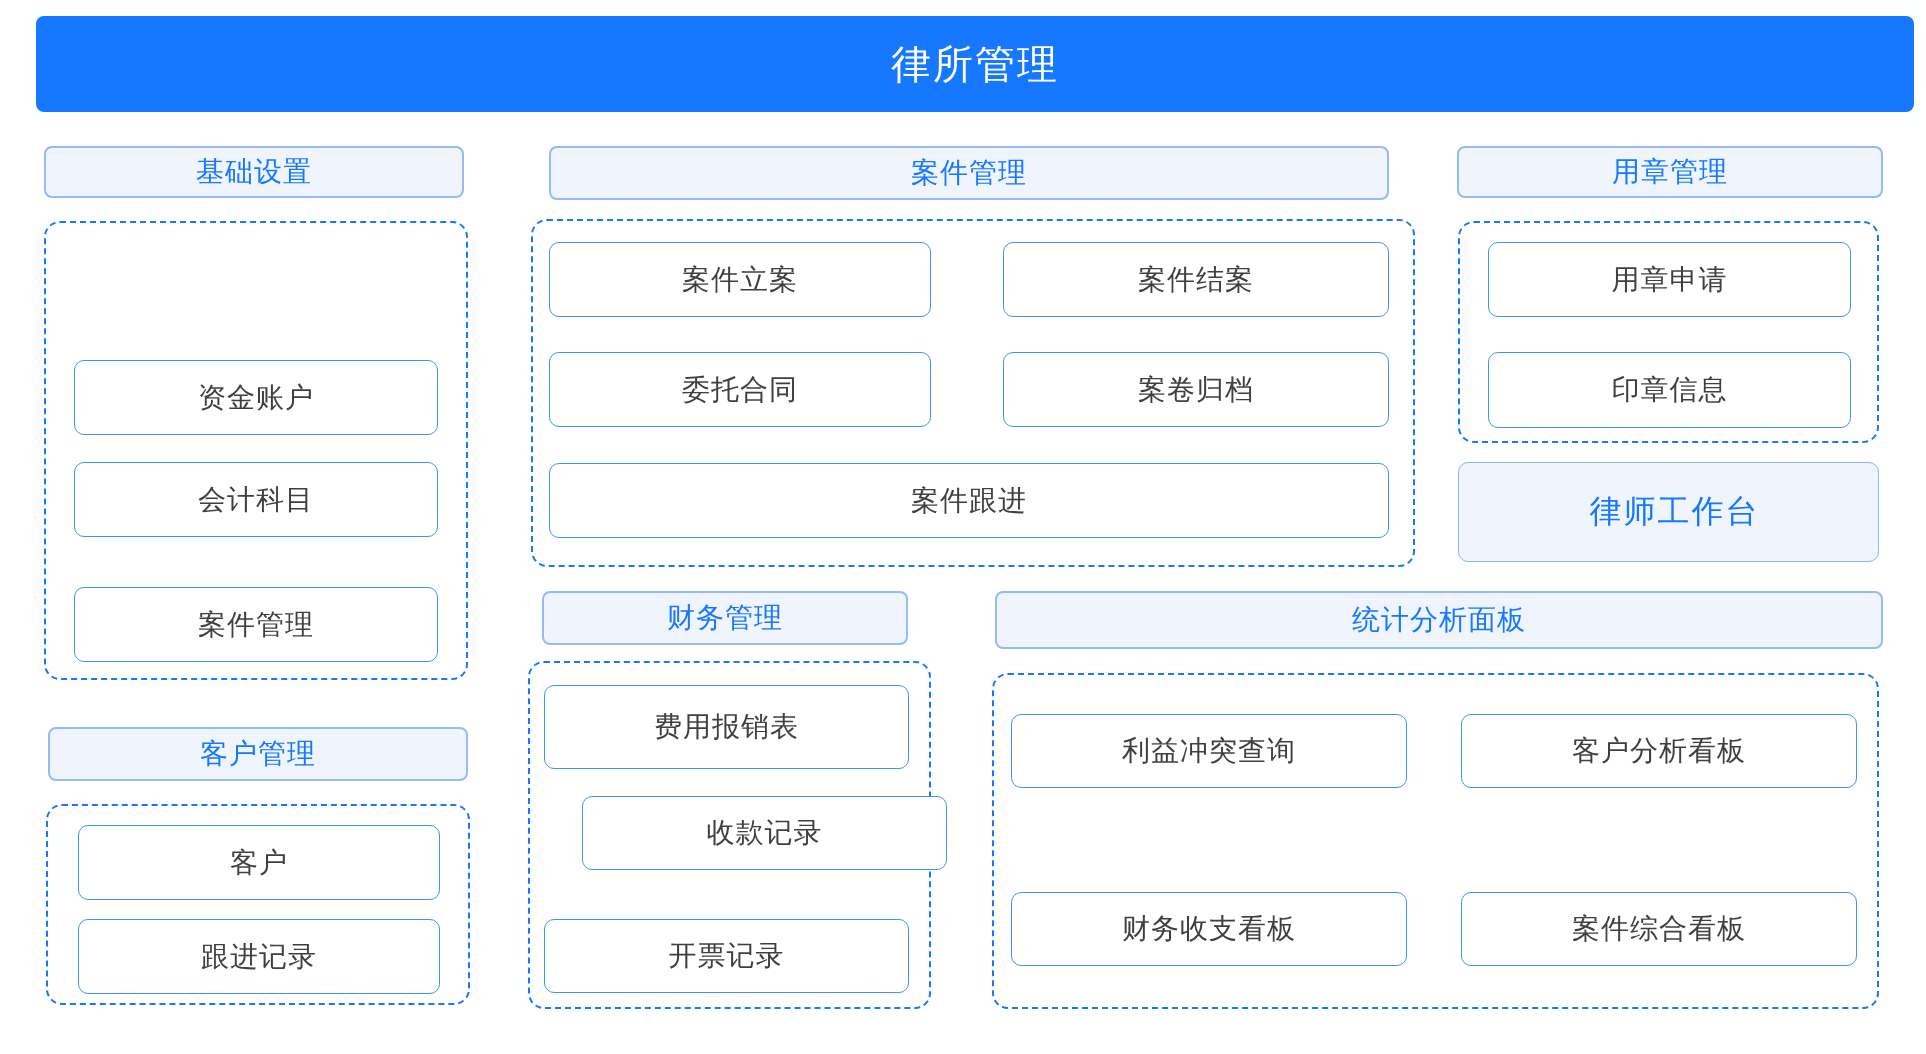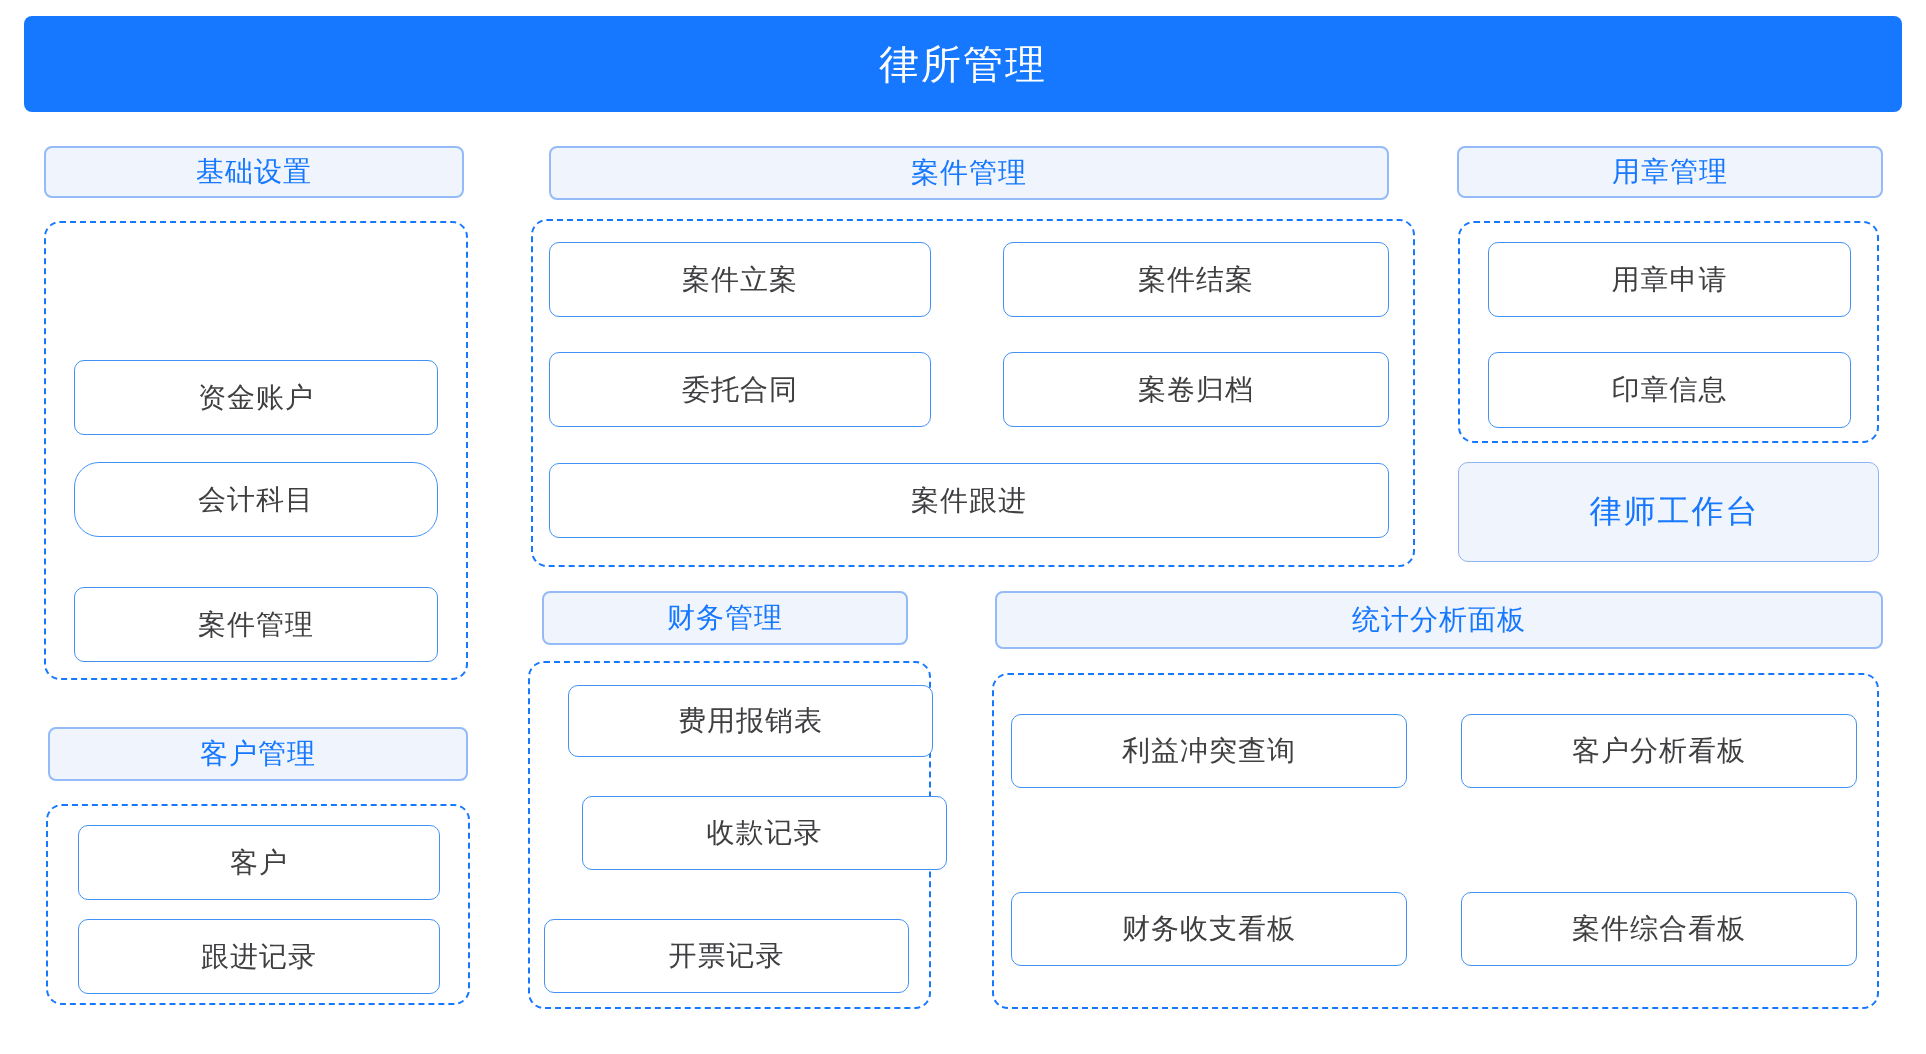--- a/index.html
+++ b/index.html
@@ -1,37 +1,37 @@
 <!DOCTYPE html>
 <html><head>
 <meta charset="utf-8">
 <style>
   html,body{margin:0;padding:0;background:#ffffff;}
   body{font-family:"Liberation Sans","DejaVu Sans",sans-serif;}
   #stage{position:relative;width:1926px;height:1054px;background:#ffffff;overflow:hidden;}
   .abs{position:absolute;box-sizing:border-box;display:flex;align-items:center;justify-content:center;}
-  .banner{background:#1677FF;border-radius:8px;color:#ffffff;font-size:40px;font-weight:500;letter-spacing:2px;}
+  .banner{background:#1677FF;border-radius:8px;color:#ffffff;font-size:40px;font-weight:500;letter-spacing:2px;margin-left:12px;}
   .sec-header{background:#EFF4FD;border:2px solid #94BAF8;border-radius:8px;color:#1677FF;font-size:28px;font-weight:500;letter-spacing:1px;}
   .dashed{border:2px dashed #1677FF;border-radius:16px;}
   .item{background:#ffffff;border:1.5px solid #4292F6;border-radius:10px;color:#3F3F42;font-size:28px;letter-spacing:1px;cursor:pointer;}
   .workbench{background:#EFF4FD;border:1.5px solid #8FB4F2;border-radius:10px;color:#1677FF;font-size:32px;font-weight:500;letter-spacing:2px;cursor:pointer;}
 </style>
 </head>
 <body>
 
 <div id="stage">
 
   <div class="abs banner" style="left:24px;top:16px;width:1878px;height:96px;">律所管理</div>
 
   <div class="abs sec-header" style="left:44px;top:146px;width:420px;height:52px;">基础设置</div>
 
   <div class="abs dashed" style="left:44px;top:221px;width:424px;height:459px;"></div>
 
   <div class="abs item" style="left:74px;top:360px;width:364px;height:75px;text-align:center;">资金账户</div>
-  <div class="abs item" style="left:74px;top:462px;width:364px;height:75px;border-radius:25px;">会计科目</div>
+  <div class="abs item" style="left:74px;top:462px;width:364px;height:75px;">会计科目</div>
   <div class="abs item" style="left:74px;top:587px;width:364px;height:75px;">案件管理</div>
 
   <div class="abs sec-header" style="left:48px;top:727px;width:420px;height:54px;">客户管理</div>
 
   <div class="abs dashed" style="left:46px;top:804px;width:424px;height:201px;"></div>
 
   <div class="abs item" style="left:78px;top:825px;width:362px;height:75px;">客户</div>
   <div class="abs item" style="left:78px;top:919px;width:362px;height:75px;text-align:center;">跟进记录</div>
 
   <div class="abs sec-header" style="left:549px;top:146px;width:840px;height:54px;">案件管理</div>
@@ -41,21 +41,21 @@
   <div class="abs item" style="left:549px;top:242px;width:382px;height:75px;">案件立案</div>
   <div class="abs item" style="left:1003px;top:242px;width:386px;height:75px;">案件结案</div>
   <div class="abs item" style="left:549px;top:352px;width:382px;height:75px;">委托合同</div>
   <div class="abs item" style="left:1003px;top:352px;width:386px;height:75px;">案卷归档</div>
   <div class="abs item" style="left:549px;top:463px;width:840px;height:75px;">案件跟进</div>
 
   <div class="abs sec-header" style="left:542px;top:591px;width:366px;height:54px;">财务管理</div>
 
   <div class="abs dashed" style="left:528px;top:661px;width:403px;height:348px;"></div>
 
-  <div class="abs item" style="left:544px;top:685px;width:365px;height:72px;margin-left:24px;">费用报销表</div>
+  <div class="abs item" style="left:544px;top:685px;width:365px;height:84px;">费用报销表</div>
   <div class="abs item" style="left:544px;top:796px;width:365px;height:74px;margin-left:38px;">收款记录</div>
   <div class="abs item" style="left:544px;top:919px;width:365px;height:74px;">开票记录</div>
 
   <div class="abs sec-header" style="left:1457px;top:146px;width:426px;height:52px;">用章管理</div>
 
   <div class="abs dashed" style="left:1458px;top:221px;width:421px;height:222px;"></div>
 
   <div class="abs item" style="left:1488px;top:242px;width:363px;height:75px;">用章申请</div>
   <div class="abs item" style="left:1488px;top:352px;width:363px;height:76px;">印章信息</div>
 

